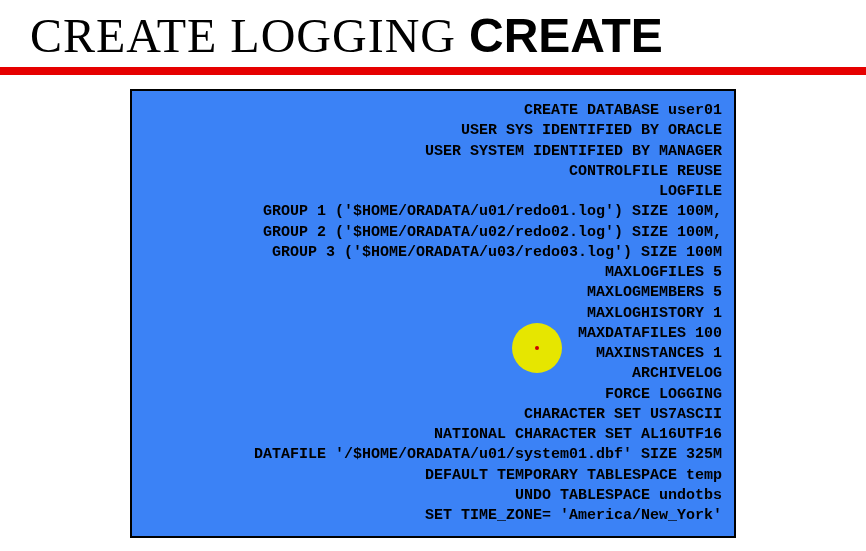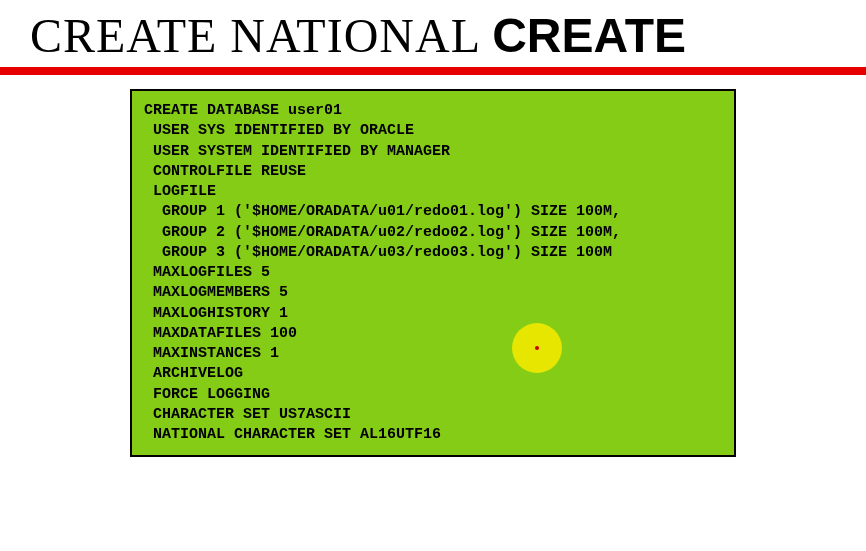--- a/index.html
+++ b/index.html
@@ -31,23 +31,24 @@
     }
     .red-rule {
       height: 8px;
       background: #e60000;
       margin: 2px 0 14px 0;
     }
     .code-box {
       margin: 0 auto;
       width: 606px;
       border: 2px solid #000;
-      background: #84cc16;
+      background: #3b82f6;
       padding: 10px 12px 10px 12px;
       position: relative;
+      text-align: right;
     }
     .code-box pre {
       font-family: 'Courier New', Courier, monospace;
       font-size: 15px;
       line-height: 1.35;
       font-weight: bold;
       color: #000;
       white-space: pre;
     }
     .blue { color: #0000ff; }
@@ -70,21 +71,21 @@
       left: 50%;
       top: 50%;
       transform: translate(-50%, -50%);
     }
   </style>
 </head>
 <body>
 
 <div class="title-container">
   <span class="title">
-    <span class="title-light">CREATE NATIONAL </span><span class="title-bold">CREATE</span>
+    <span class="title-light">CREATE LOGGING </span><span class="title-bold">CREATE</span>
   </span>
 </div>
 <div class="red-rule"></div>
 
 <div class="code-box">
   <pre id="code-black">CREATE DATABASE user01
  USER SYS IDENTIFIED BY ORACLE
  USER SYSTEM IDENTIFIED BY MANAGER
  CONTROLFILE REUSE
  LOGFILE
@@ -93,16 +94,20 @@
   GROUP 3 ('$HOME/ORADATA/u03/redo03.log') SIZE 100M
  MAXLOGFILES 5
  MAXLOGMEMBERS 5
  MAXLOGHISTORY 1
  MAXDATAFILES 100
  MAXINSTANCES 1
  ARCHIVELOG
  FORCE LOGGING
  CHARACTER SET US7ASCII
  NATIONAL CHARACTER SET AL16UTF16</pre>
+  <pre class="blue" id="code-blue"> DATAFILE '/$HOME/ORADATA/u01/system01.dbf' SIZE 325M
+ DEFAULT TEMPORARY TABLESPACE temp
+ UNDO TABLESPACE undotbs
+ SET TIME_ZONE= 'America/New_York'</pre>
   <div class="cursor-dot">
     <div class="cursor-center"></div>
   </div>
 </div>
 
 </body></html>

